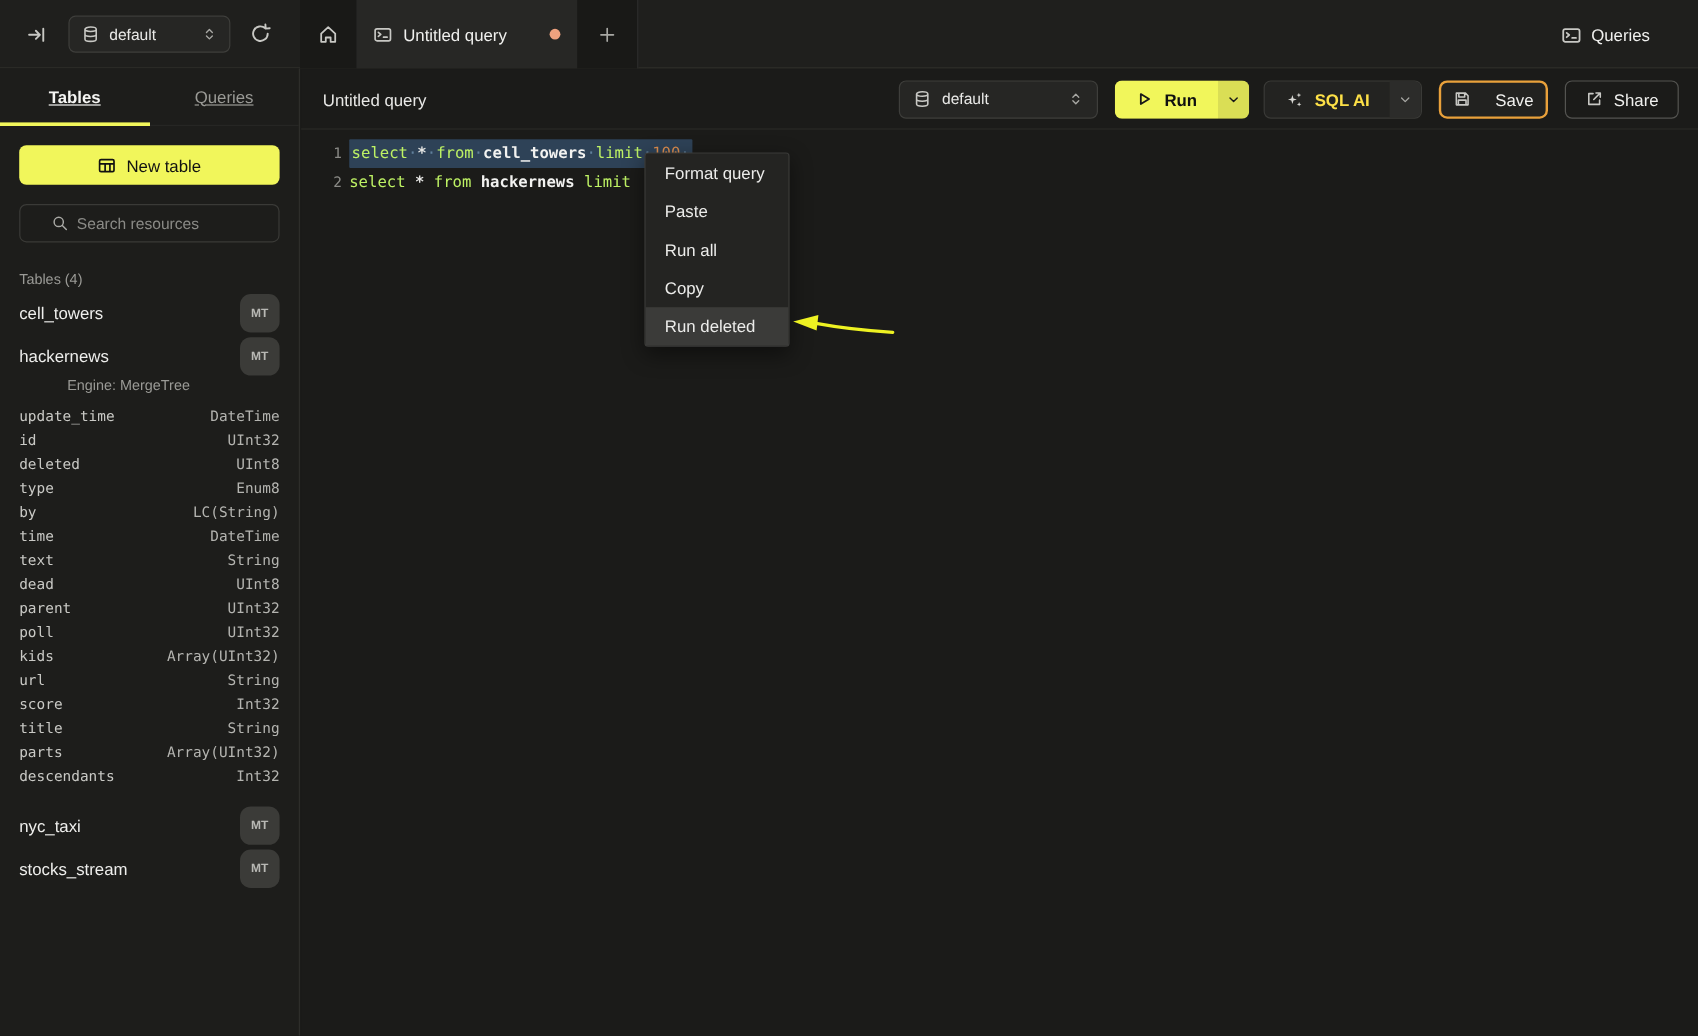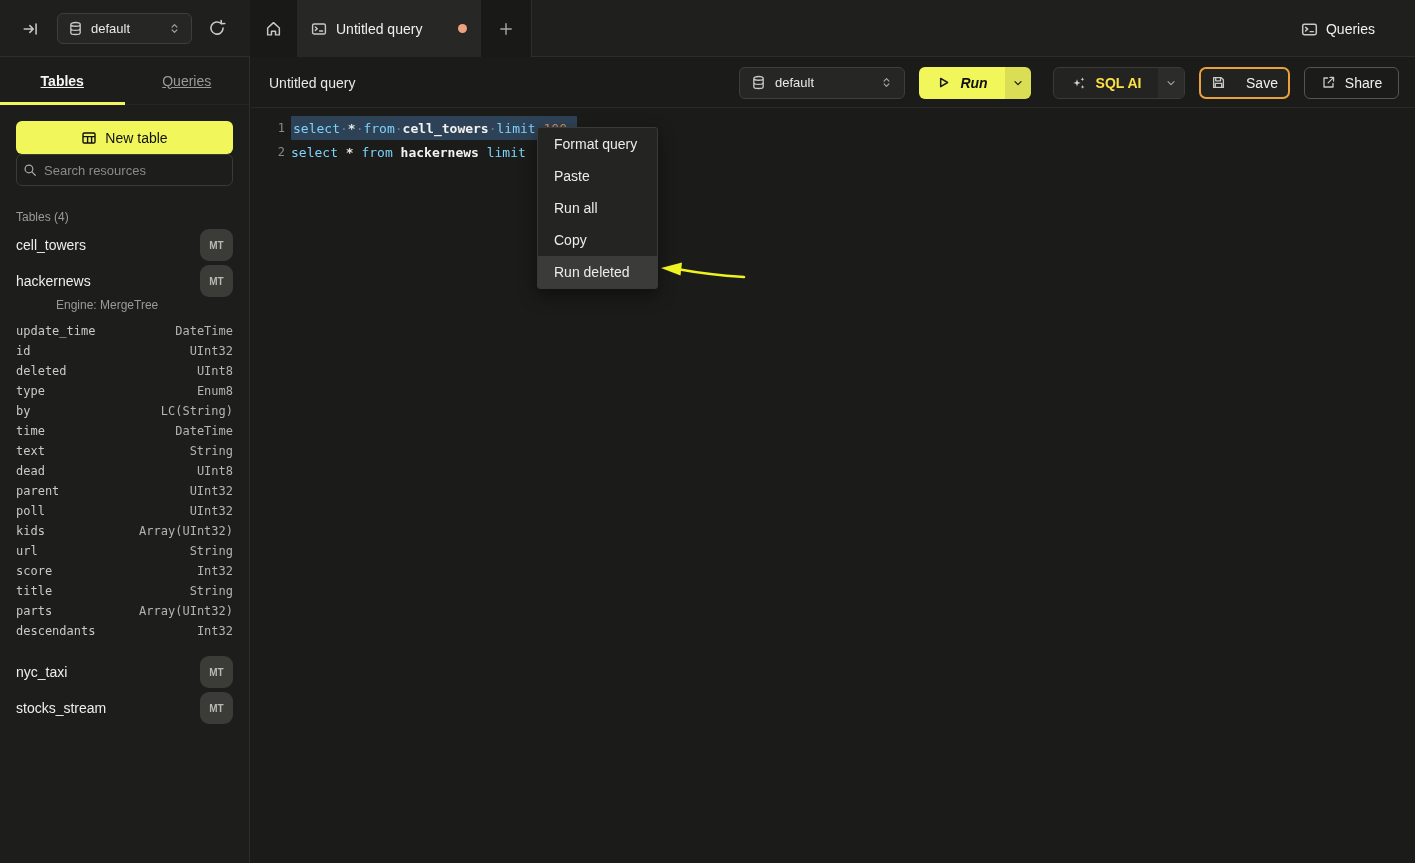--- a/index.html
+++ b/index.html
@@ -35,22 +35,22 @@
   .side-tabs { height:48px; display:flex; border-bottom:1px solid #262624; }
   .side-tab { flex:1; display:flex; align-items:center; justify-content:center;
     font-size:14px; color:#9a9a96; cursor:pointer; position:relative;text-decoration:underline; }
   .side-tab.active { color:#f5f5f3; font-weight:600; }
   .side-tab.active::after { content:""; position:absolute; left:0; right:0; bottom:-1px;
     height:3px; background:#f1f65b; }
   .side-body { padding:16px; }
   .new-table-btn { height:33px; width:100%; background:#f1f65b; border:none; border-radius:6px;
     display:flex; align-items:center; justify-content:center; gap:8px;
     font-size:14px; font-weight:500; color:#111; cursor:pointer; font-family:inherit; }
-  .search-box { margin-top:0; height:32px; border:1px solid #3a3a37; border-radius:6px;
-    display:flex; align-items:center; padding:0 6px; gap:7px; }
+  .search-box { margin-top:16px; height:32px; border:1px solid #3a3a37; border-radius:6px;
+    display:flex; align-items:center; padding:0 26px; gap:7px; }
   .search-box input { flex:1; background:transparent; border:none; outline:none;
     color:#d6d6d2; font-size:13px; font-family:inherit; }
   .search-box input::placeholder { color:#8a8a86; }
   .section-label { margin-top:24px; font-size:12px; color:#9a9a96; }
   .table-row { margin-top:6px; height:30px; display:flex; align-items:center;
     justify-content:space-between; cursor:pointer; }
   .table-row:first-of-type { margin-top:10px; }
   .table-name { font-size:14px; font-weight:500; color:#eeeeec; }
   .mt-badge { width:33px; height:32px; border-radius:9px; background:#3b3b38; color:#b8b8b4;
     font-size:10px; font-weight:600; display:flex; align-items:center; justify-content:center; }
@@ -65,21 +65,21 @@
   
   .main { position:absolute; left:251px; top:58px; right:0; bottom:0; background:#1b1b19; }
   .main-header { height:50px; border-bottom:1px solid #2a2a27; display:flex; align-items:center;
     padding:0 16px 0 18px; }
   .page-title { font-size:14px; color:#e8e8e6; }
   .spacer { flex:1; }
   .hdr-db { width:166px; height:32px; background:#262624; border:1px solid #3e3e3b; border-radius:6px;
     display:flex; align-items:center; padding:0 11px; gap:9px; color:#e9e9e7; font-size:13px;
     margin-right:14px; cursor:pointer; }
   .hdr-db .grow { flex:1; }
-  .run-btn { height:32px; display:flex; margin-right:22px; cursor:pointer; border-radius:6px; overflow:hidden;font-style:italic; }
+  .run-btn { height:32px; display:flex; margin-right:12px; cursor:pointer; border-radius:6px; overflow:hidden; }
   .run-main { width:86px; background:#f1f65b; display:flex; align-items:center; justify-content:center;
     gap:9px; font-size:14px; font-weight:600; color:#101010; }
   .run-caret { width:26px; background:#dade55; display:flex; align-items:center; justify-content:center; }
   .ai-btn { height:32px; display:flex; margin-right:14px; cursor:pointer; border:1px solid #3a3a37;
     border-radius:6px; overflow:hidden; background:#232321; }
   .ai-main { width:104px; display:flex; align-items:center; justify-content:center; gap:9px;
     font-size:14px; font-weight:700; color:#fde047; }
   .ai-caret { width:26px; background:#2c2c2a; display:flex; align-items:center; justify-content:center; }
   .save-btn { height:32px; width:91px; margin-right:14px; background:#222220;
     border:2px solid #e9a13b; border-radius:7px; display:flex; align-items:center; justify-content:center;
@@ -88,21 +88,21 @@
     border-radius:6px; display:flex; align-items:center; justify-content:center; gap:9px;
     font-size:14px; font-weight:500; color:#f0f0ee; cursor:pointer; font-family:inherit; }
 
   
   .editor { padding-top:8px; font-family:"DejaVu Sans Mono", monospace; font-size:13px; }
   .code-line { height:24px; display:flex; align-items:center; }
   .gutter { width:34px; text-align:right; color:#8a8a86; font-size:12px; flex:0 0 34px; }
   .line-text { margin-left:6px; white-space:pre; display:flex; align-items:center; height:24px; cursor:text; }
   .line-text.selected { background:#2e4257; border-radius:1px; padding:0 2px; }
   .tok { white-space:pre; }
-  .kw { color:#7dd3fc; }
+  .kw { color:#bef264; }
   .op { color:#e6e6e4; font-weight:700; }
   .tbl { color:#f2f2f0; font-weight:700; }
   .num { color:#dd8e4e; }
   .ws { color:#61809c; }
   .sp { color:#e6e6e4; }
 
   
   .ctx-menu { position:absolute; left:537px; top:127px; width:121px; background:#242422;
     border:1px solid #3a3a38; border-radius:3px; box-shadow:0 6px 18px rgba(0,0,0,.45); z-index:10; }
   .ctx-item { height:32px; display:flex; align-items:center; padding-left:16px;

